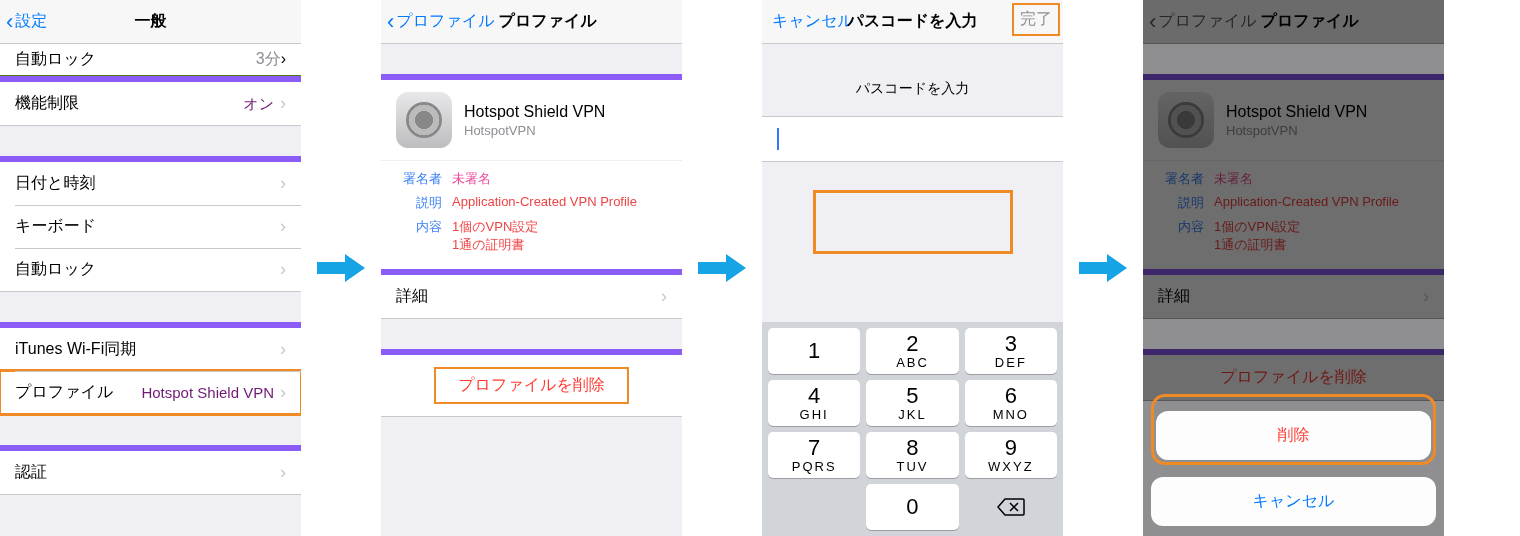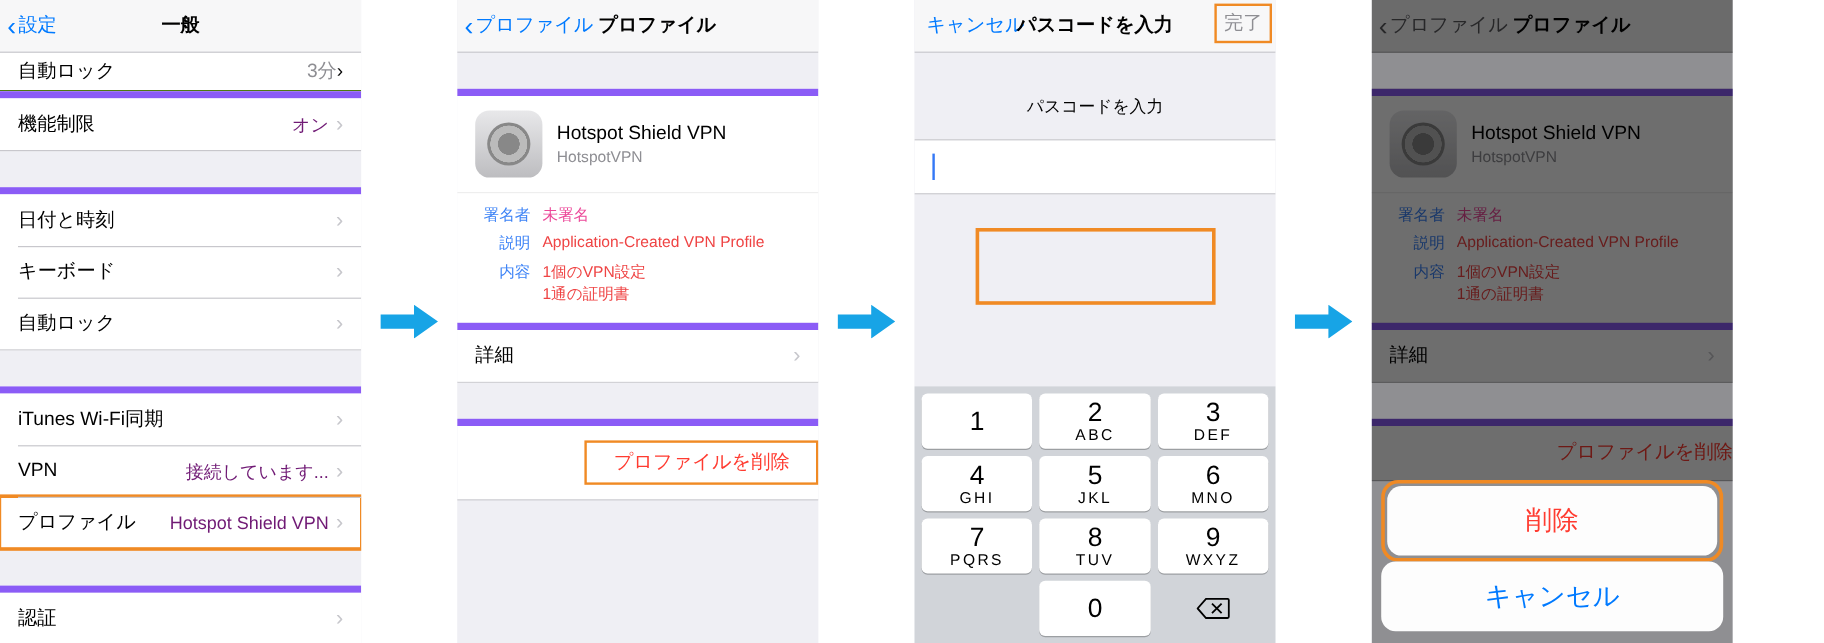--- a/index.html
+++ b/index.html
@@ -84,21 +84,21 @@
   }
   .gear { width:36px;height:36px;border-radius:50%;background:radial-gradient(circle,#888 35%,#bbb 36%,#bbb 60%,#888 61%); position:relative;}
   .profile-name { font-size:16px; font-weight:500; }
   .profile-sub { font-size:13px; color:#8e8e93; margin-top:2px;}
   .meta { padding:6px 15px 12px 15px; background:#fff; border-top:1px solid #eee;}
   .meta-row { display:flex; font-size:13px; padding:3px 0;}
   .meta-label { width:46px; text-align:right; color:#3b82f6; margin-right:10px;}
   .meta-val { color:#ef4444; }
   .meta-val.red { color:#ec4899; }
   .delete-btn {
-    background:#fff; text-align:right; color:#ff3b30; font-size:16px;
+    background:#fff; text-align:center; color:#ff3b30; font-size:16px;
     padding:12px 0;
   }
   .delete-hl { border:2px solid #f08a24; display:inline-block; padding:6px 22px;}
   .passcode-prompt { text-align:center; font-size:14px; color:#000; padding:36px 0 18px;}
   .passcode-field {
     height:46px; background:#fff; border-top:1px solid #c8c7cc; border-bottom:1px solid #c8c7cc;
     display:flex; align-items:center; padding:0 15px;
   }
   .cursor { width:2px; height:22px; background:#3478f6; }
   .input-hl { position:absolute; border:3px solid #f08a24; width:200px; height:64px; left:50%; margin-left:-100px;}
@@ -116,21 +116,21 @@
   .key .ltr { font-size:13px; letter-spacing:2px; color:#000;}
   .key.blank { background:transparent; box-shadow:none; cursor:default;}
   .key.del { background:transparent; box-shadow:none;}
   .key.del svg { width:28px; height:20px;}
   .dim-overlay { position:absolute; inset:0; background:rgba(0,0,0,0.4);}
   .sheet {
     position:absolute; bottom:10px; left:8px; right:8px;
   }
   .sheet-btn {
     background:#fdfdfd; border-radius:12px; text-align:center; padding:14px 0;
-    font-size:22px; margin-top:0; cursor:pointer;
+    font-size:16px; margin-top:12px; cursor:pointer;
   }
   .sheet-btn.destructive { color:#ff3b30;}
   .sheet-btn.cancel { color:#007aff; font-weight:500;}
   .sheet-hl { border:3px solid #f08a24; border-radius:14px; padding:2px; }
   .dimmed .navbar, .dimmed .content { filter: brightness(0.72);}
   .truncated-top { height:32px; background:#fff; border-bottom:1px solid #4d7c0f; display:flex;align-items:center;justify-content:space-between;padding:0 15px; font-size:16px;}
   .truncated-top .value{color:#8e8e93;}
 </style>
 </head>
 <body>
@@ -168,24 +168,20 @@
       <span>自動ロック</span>
       <span class="chevron">›</span>
     </div>
   </div>
   <div class="gap"></div>
   <div class="group">
     <div class="row">
       <span>iTunes Wi-Fi同期</span>
       <span class="chevron">›</span>
     </div>
-    <div class="row">
-      <span>VPN</span>
-      <span><span class="value">接続しています...</span><span class="chevron">›</span></span>
-    </div>
     <div class="row highlight-row">
       <span>プロファイル</span>
       <span><span class="value">Hotspot Shield VPN</span><span class="chevron">›</span></span>
     </div>
   </div>
   <div class="gap"></div>
   <div class="group">
     <div class="row">
       <span>認証</span>
       <span class="chevron">›</span>

